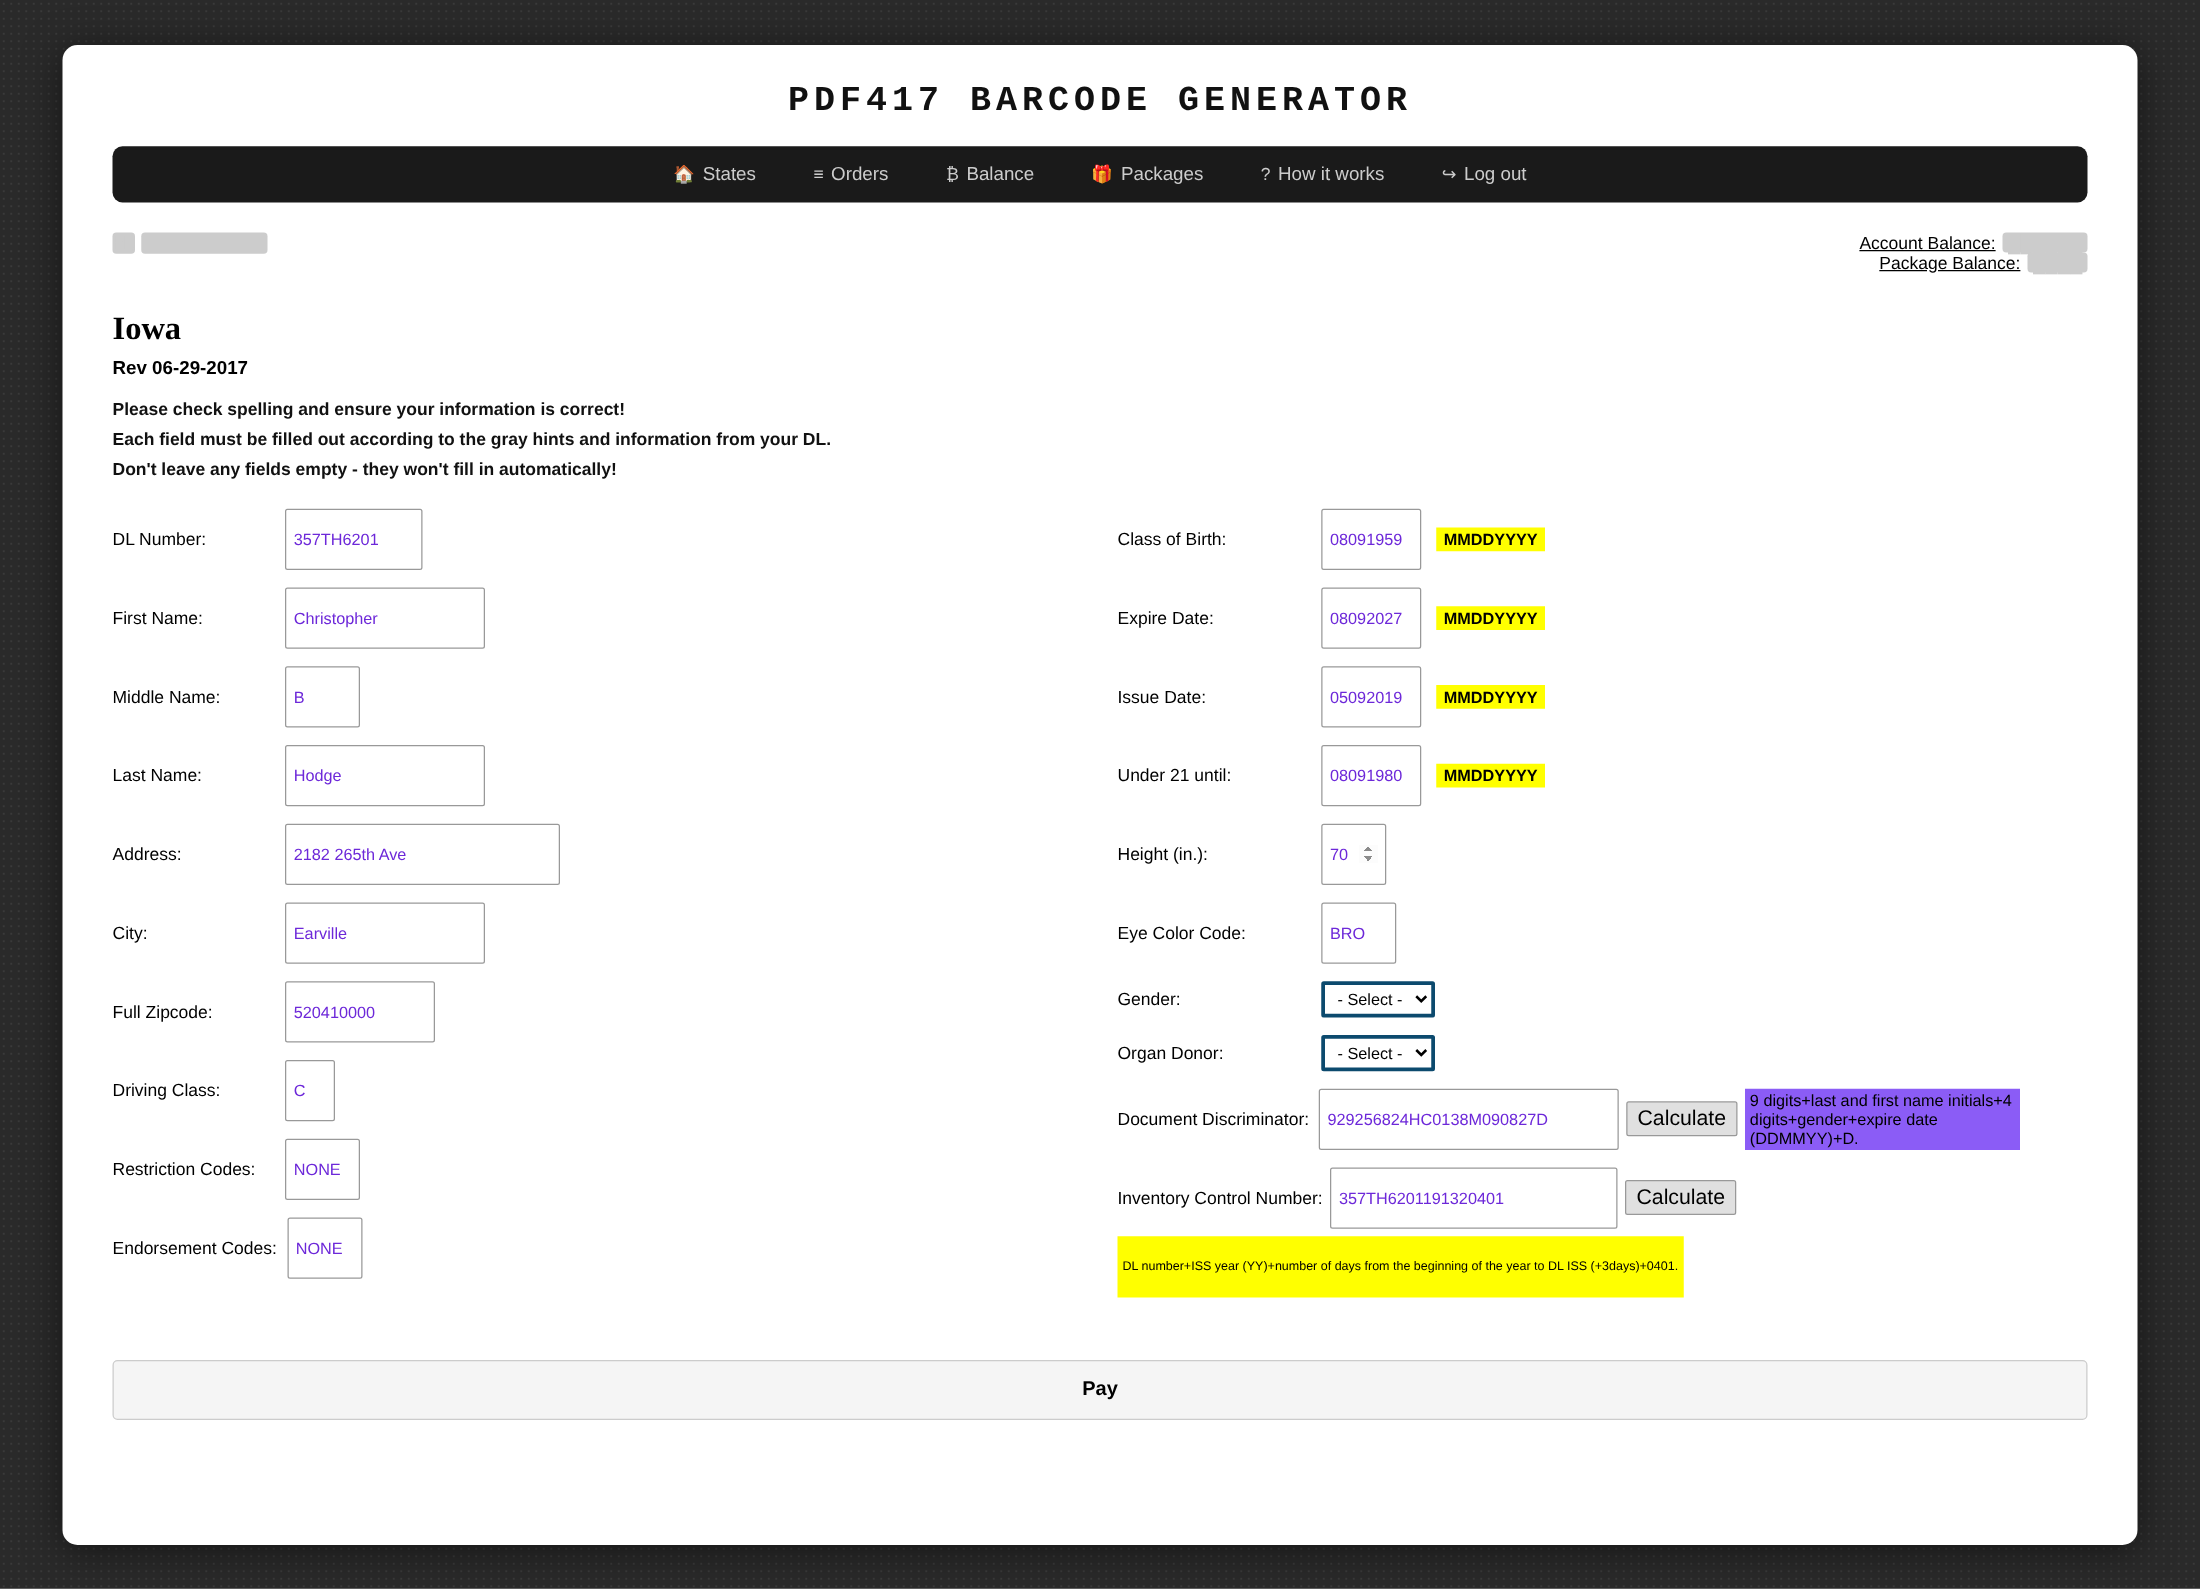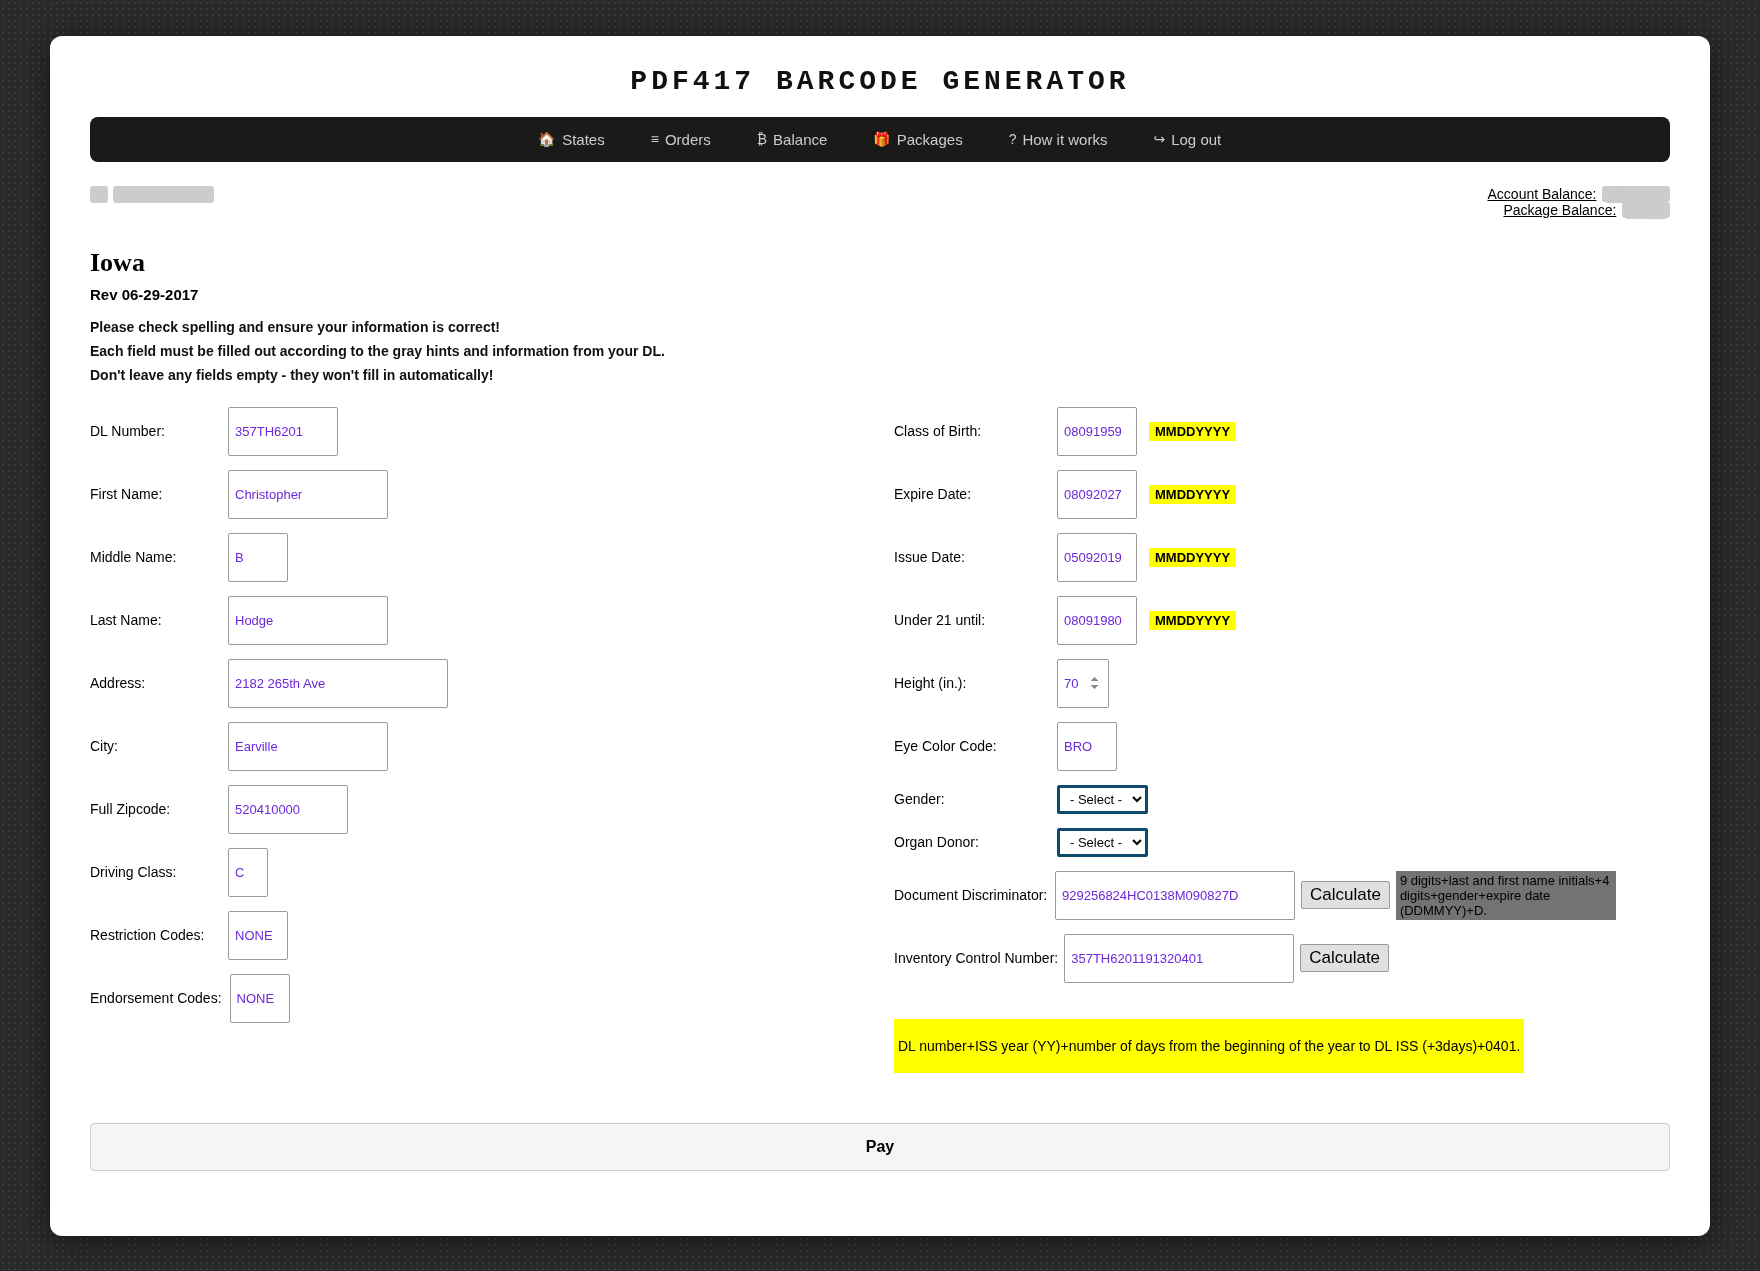--- a/index.html
+++ b/index.html
@@ -154,30 +154,29 @@
     .field-row-complex {
       margin-bottom: 14px;
     }
     .doc-disc-row {
       display: flex;
       align-items: center;
       gap: 6px;
       flex-wrap: wrap;
     }
     .doc-disc-hint {
-      background: #737373;
+      background: #8b5cf6;
       font-size: 13px;
       padding: 2px 4px;
       max-width: 220px;
     }
     .inv-hint {
       background: #ffff00;
-      font-size: 14px;
+      font-size: 10px;
       padding: 19px 4px;
-      margin-top: 30px;
     }
     .pay-btn-row {
       margin-top: 36px;
     }
     .pay-btn {
       width: 100%;
       padding: 14px;
       background: #f5f5f5;
       border: 1px solid #ccc;
       font-size: 16px;

